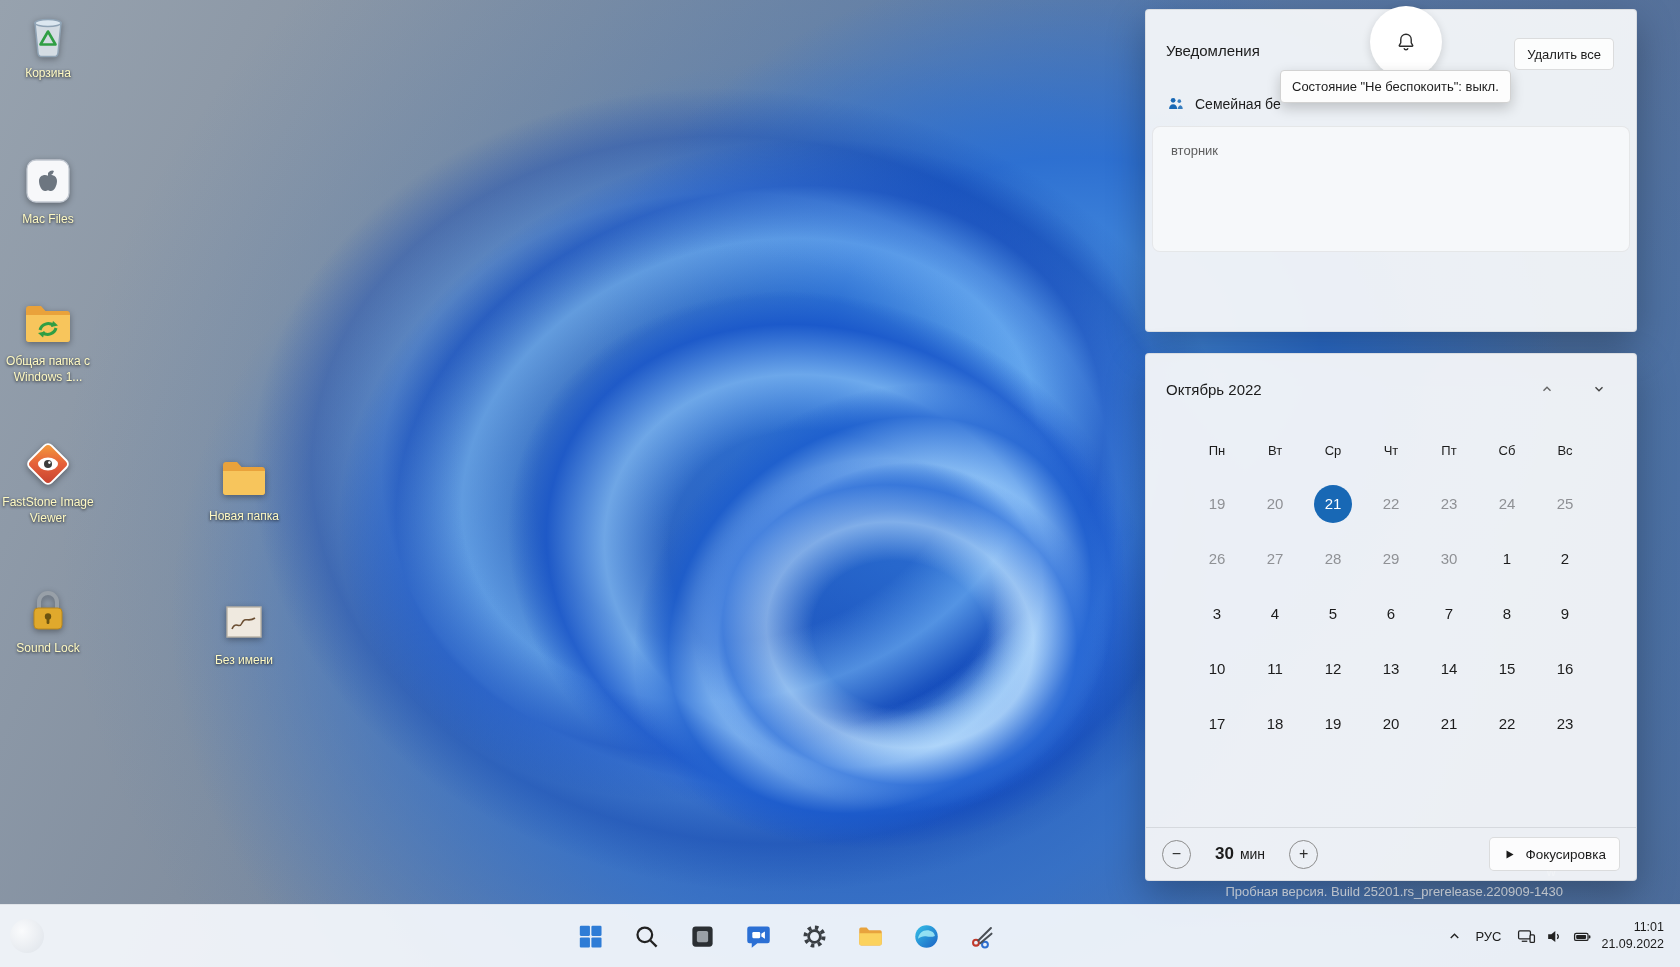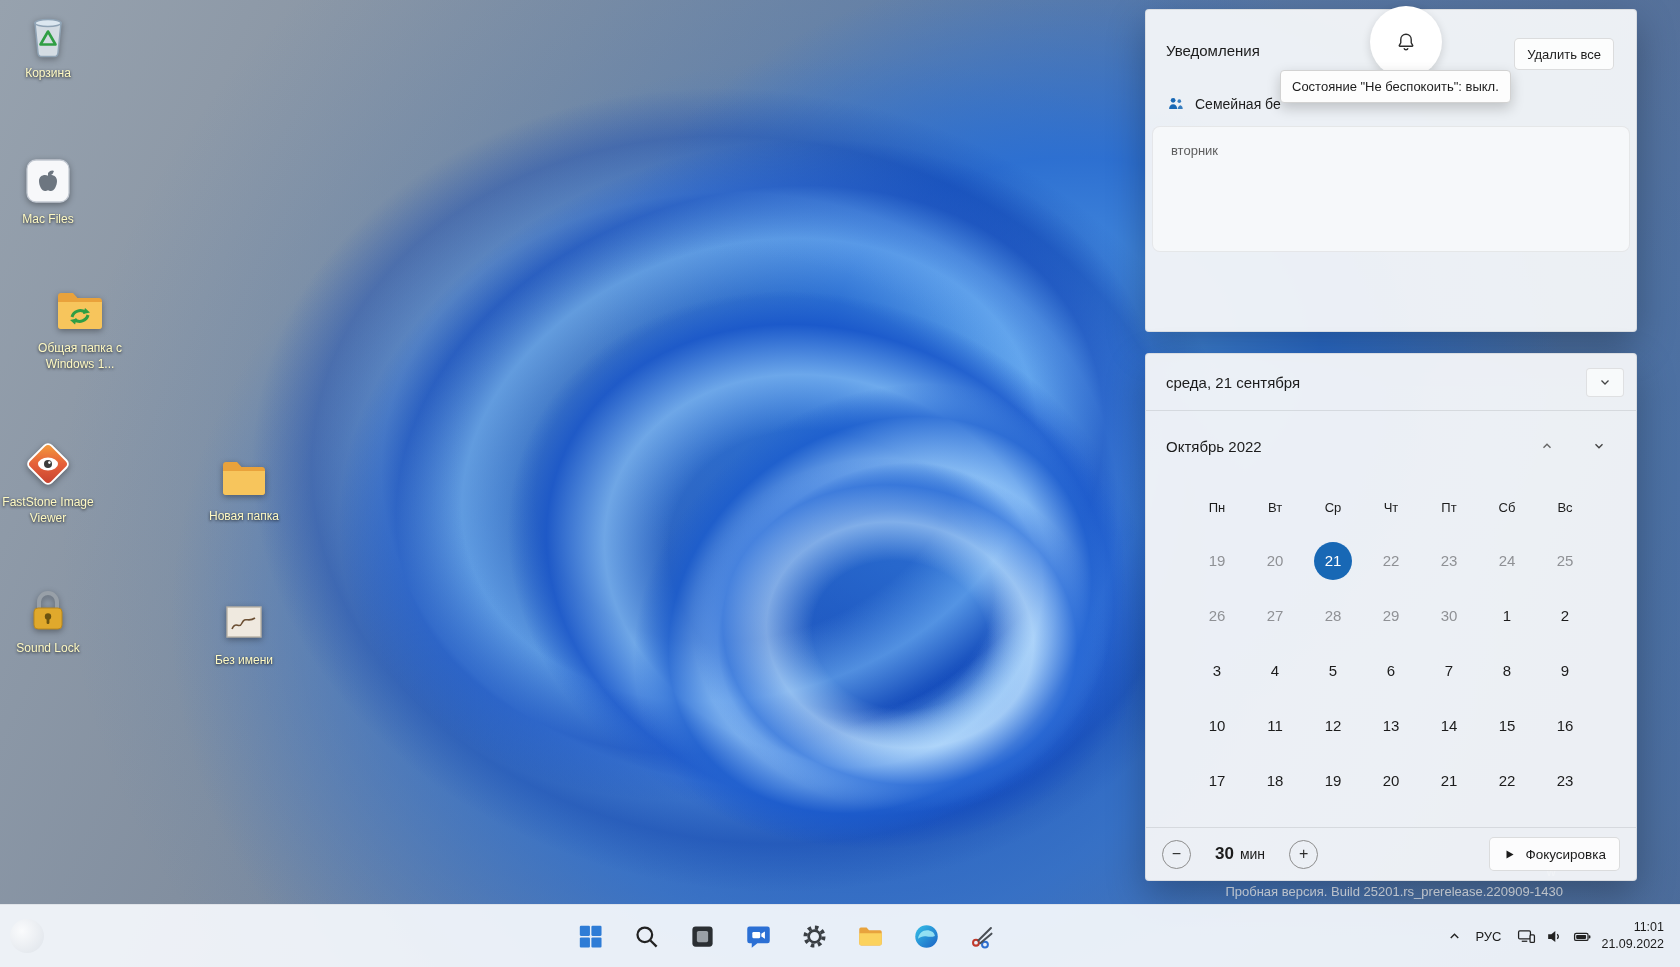--- a/index.html
+++ b/index.html
@@ -22,21 +22,21 @@
       background:radial-gradient(closest-side, rgba(0,0,0,0) 58%, rgba(100,160,235,.5) 74%, rgba(12,60,170,.6) 88%, rgba(0,0,0,0) 100%);}
   .p4{left:620px;top:400px;width:520px;height:430px;transform:rotate(-35deg);
       background:radial-gradient(closest-side, rgba(0,0,0,0) 46%, rgba(170,215,255,.6) 66%, rgba(25,90,205,.65) 86%, rgba(0,0,0,0) 100%);}
   .p5{left:690px;top:460px;width:420px;height:350px;transform:rotate(12deg);
       background:radial-gradient(closest-side, rgba(0,0,0,0) 42%, rgba(200,230,255,.55) 64%, rgba(40,105,215,.6) 85%, rgba(0,0,0,0) 100%);}
 
   
   .dicon{position:absolute;width:96px;display:flex;flex-direction:column;align-items:center;gap:5px;cursor:default;}
   .dicon svg{width:52px;height:52px;filter:drop-shadow(0 2px 3px rgba(0,0,0,.35));}
   .dicon .lbl{font-size:12px;color:#fef9c3;text-align:center;line-height:1.3;text-shadow:0 1px 3px rgba(0,0,0,.8);}
-  #di-recycle{left:0;top:9px;} #di-mac{left:0;top:155px;} #di-shared{left:0;top:284px;padding-left:32px;}
+  #di-recycle{left:0;top:9px;} #di-mac{left:0;top:155px;} #di-shared{left:0;top:297px;}
   #di-faststone{left:0;top:438px;} #di-soundlock{left:0;top:584px;} #di-mpc{left:0;top:732px;}
   #di-newfolder{left:196px;top:452px;} #di-noname{left:196px;top:596px;}
 
   
   .watermark{position:absolute;right:117px;top:884px;font-size:13px;color:rgba(255,255,255,.8);}
   .watermark-frag{position:absolute;right:124px;top:864px;font-size:13px;color:rgba(255,255,255,.8);}
 
   
   .panel{position:absolute;left:1145px;width:492px;background:rgba(242,244,247,.97);
          border:1px solid rgba(0,0,0,.08);border-radius:4px;box-shadow:0 14px 38px rgba(0,0,0,.28);
@@ -227,28 +227,20 @@
       </svg>
       <span>Семейная бе</span>
     </div>
 
     <div class="notif-card">
       <div class="card-day">вторник</div>
     </div>
   </div>
 
   <div class="panel" id="calendar-panel">
-    <div class="cal-header">
-      <span class="cal-date">среда, 21 сентября</span>
-      <div class="collapse-btn">
-        <svg viewBox="0 0 24 24" fill="none" stroke="#444" stroke-width="2.2">
-            <path d="M6 9.5l6 6 6-6"></path>
-          </svg>
-      </div>
-    </div>
 
     <div class="cal-month-row">
       <span class="cal-month">Октябрь 2022</span>
       <div class="cal-nav">
         <div class="navbtn">
           <svg viewBox="0 0 24 24" fill="none" stroke="#666" stroke-width="2.4">
               <path d="M6 15l6-6 6 6"></path>
             </svg>
         </div>
         <div class="navbtn">

